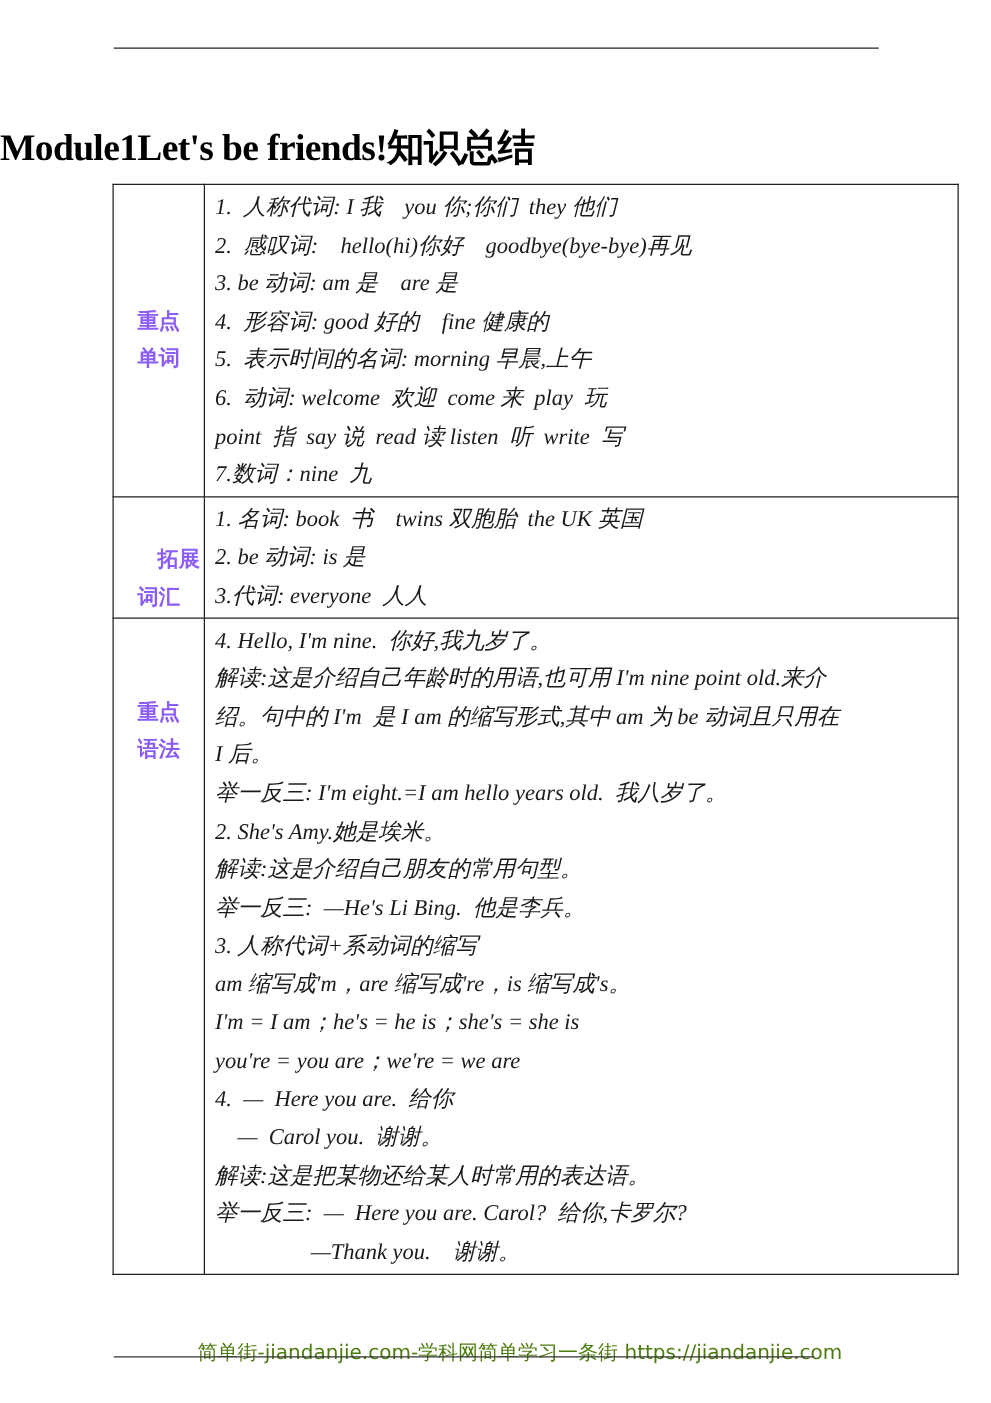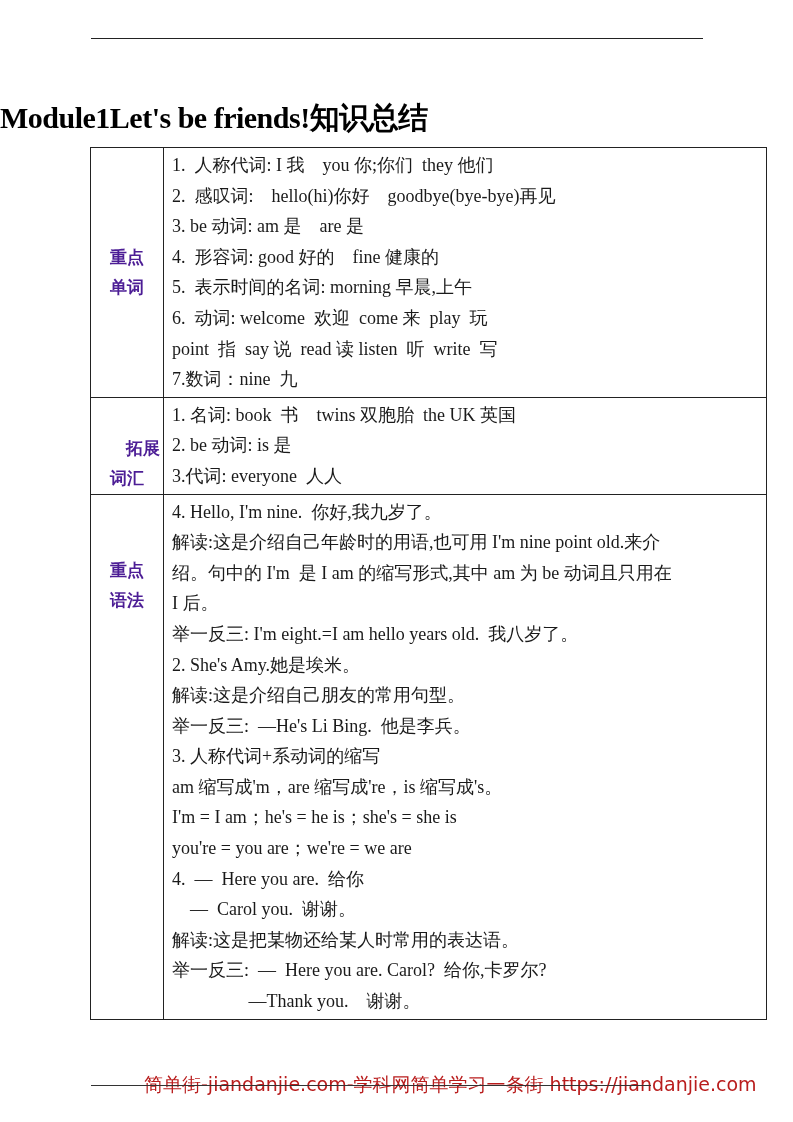--- a/index.html
+++ b/index.html
@@ -1,24 +1,24 @@
 <!DOCTYPE html>
 <html><head>
 <meta charset="utf-8">
 <style>
   html, body { margin: 0; padding: 0; background: #ffffff; }
   body { width: 793px; height: 1122px; position: relative; overflow: hidden; font-family: "Liberation Serif", "DejaVu Serif", serif; color: #111; }
   .top-rule { position: absolute; left: 91px; top: 38px; width: 612px; height: 0; border-top: 1px solid #222; }
   .title { position: absolute; left: 0; width: 793px; top: 78px; font-size: 30px; font-weight: bold; letter-spacing: -0.5px; color: #000; }
   table.summary { position: absolute; left: 90px; top: 147px; width: 677px; border-collapse: collapse; table-layout: fixed; }
   table.summary td { border: 1px solid #222; vertical-align: top; }
-  td.cat { width: 70px; text-align: center; vertical-align: middle !important; font-family: "DejaVu Sans", sans-serif; font-weight: bold; font-size: 17px; line-height: 30px; color: #4c1d95; }
+  td.cat { width: 70px; text-align: center; vertical-align: middle !important; font-family: "DejaVu Sans", sans-serif; font-weight: bold; font-size: 17px; line-height: 30px; color: #8b5cf6; }
   td.content { padding: 2px 6px 2px 8px; font-size: 18px; line-height: 30.6px; color: #1a1a1a; }
-  .line { white-space: pre; }
-  .footer { position: absolute; left: 144px; top: 1072px; font-family: "DejaVu Sans", sans-serif; font-size: 19px; color: #b91c1c; white-space: nowrap; }
+  .line { white-space: pre; font-style: italic; }
+  .footer { position: absolute; left: 158px; top: 1072px; font-family: "DejaVu Sans", sans-serif; font-size: 16px; color: #4d7c0f; white-space: nowrap; }
   .footer-rule { position: absolute; left: 91px; top: 1085px; width: 560px; border-top: 1px solid #333; }
 </style>
 </head>
 <body>
 
 <div class="top-rule"></div>
 
 <h1 class="title">Module1Let's be friends!知识总结</h1>
 
 <table class="summary">

